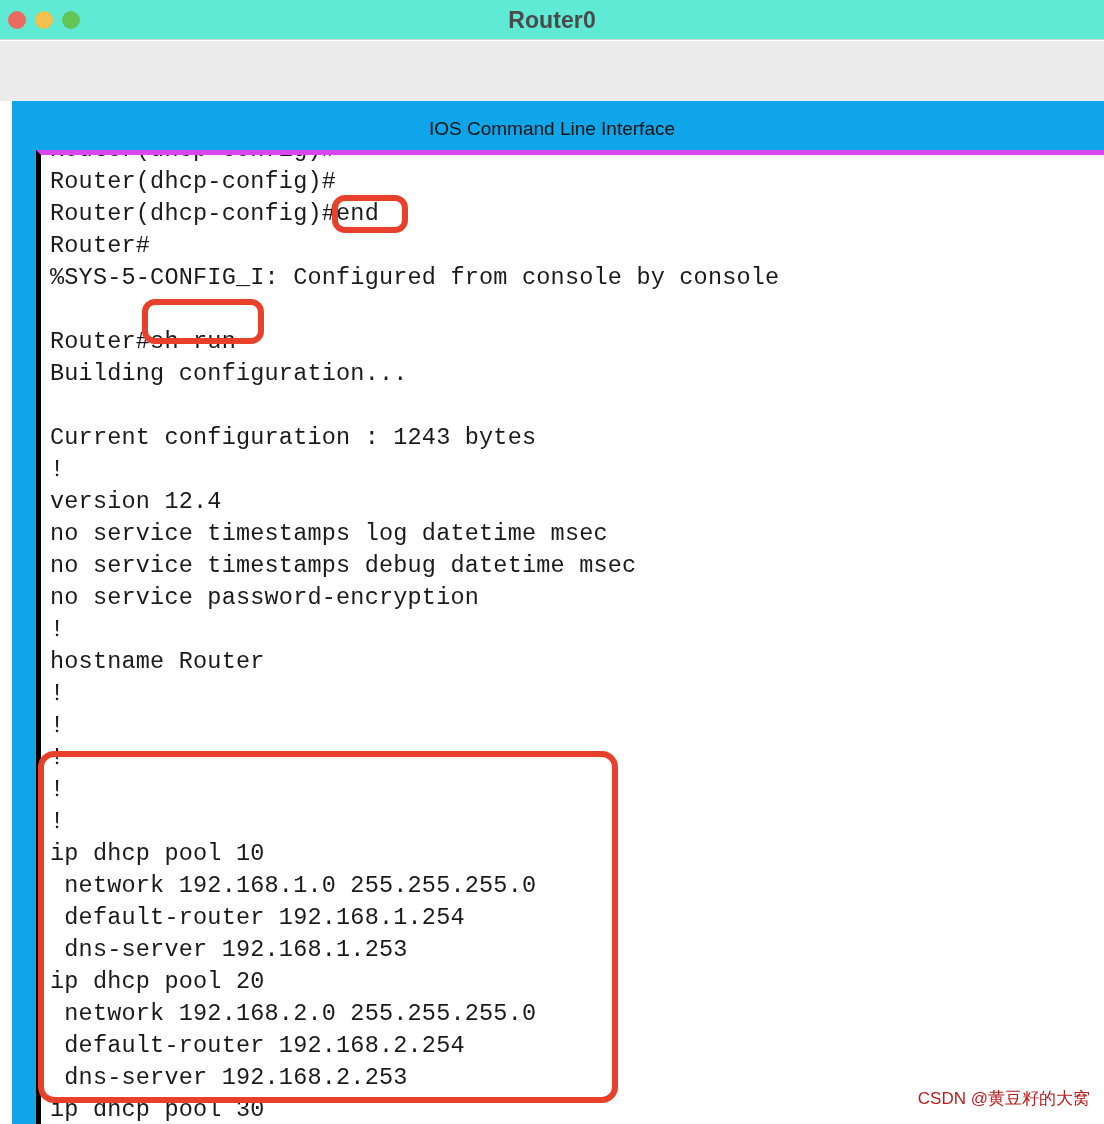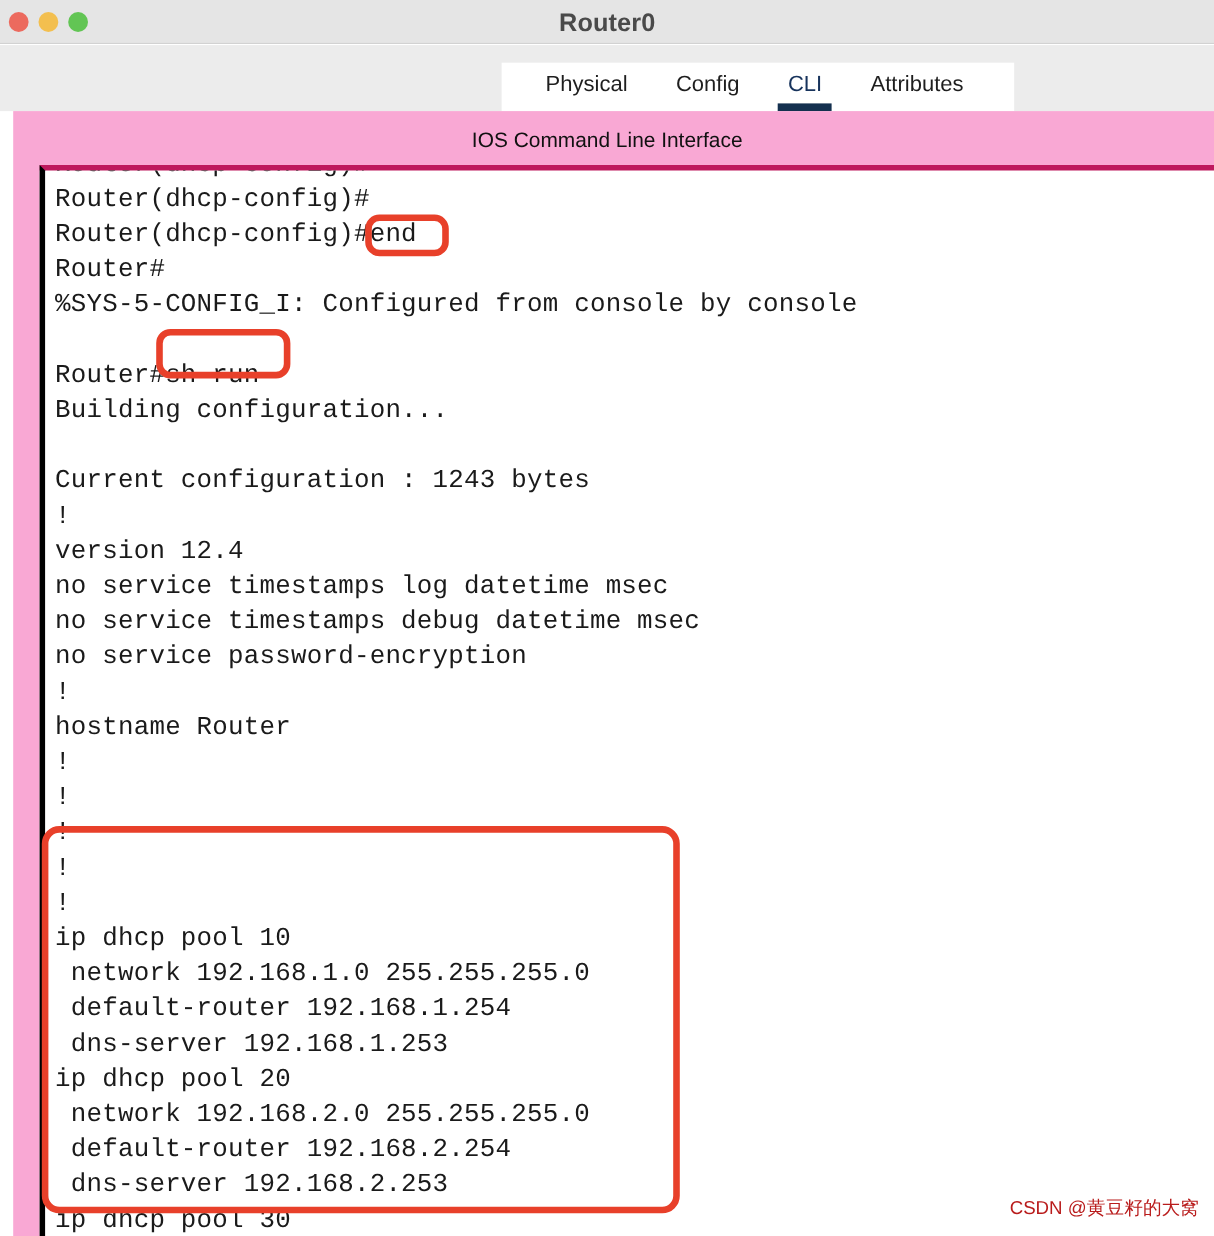--- a/index.html
+++ b/index.html
@@ -18,21 +18,21 @@
     height: 1124px;
     background: #ffffff;
   }
 
   
   .titlebar {
     position: absolute;
     left: 0; top: 0;
     width: 1104px;
     height: 40px;
-    background: #e5e5e5;
+    background: #5eead4;
     border-bottom: 1px solid #d2d2d2;
   }
   .traffic {
     position: absolute;
     left: 8px; top: 11px;
     display: flex;
     gap: 9px;
     align-items: center;
   }
   .dot {
@@ -97,41 +97,41 @@
     height: 7px;
     background: #14304f;
   }
 
   
   .panel {
     position: absolute;
     left: 12px; top: 101px;
     width: 1092px;
     height: 1023px;
-    background: #f9a8d4;
+    background: #0ea5e9;
   }
 
   .panel-heading {
     position: absolute;
     left: 0; top: 17px;
     width: 1080px;
     text-align: center;
     font-size: 19px;
     color: #111111;
   }
 
   
   .terminal {
     position: absolute;
     left: 24px;  
     top: 49px;   
     width: 1068px;
     height: 974px;
     background: #ffffff;
-    border-top: 5px solid #be185d;
+    border-top: 5px solid #d946ef;
     border-left: 5px solid #000000;
     overflow: hidden;
   }
 
   .term-lines {
     position: absolute;
     left: 9px;
     top: -21px;             
     font-family: "Liberation Mono", "DejaVu Sans Mono", monospace;
     font-size: 23.5px;
@@ -174,26 +174,20 @@
   <div class="titlebar">
     <div class="traffic">
       <span class="dot close"></span>
       <span class="dot min"></span>
       <span class="dot max"></span>
     </div>
     <div class="win-title">Router0</div>
   </div>
 
   <div class="tabstrip-bg"></div>
-  <div class="tabs">
-    <div class="tab">Physical</div>
-    <div class="tab">Config</div>
-    <div class="tab active">CLI</div>
-    <div class="tab">Attributes</div>
-  </div>
 
   <div class="panel">
     <div class="panel-heading">IOS Command Line Interface</div>
 
     <div class="terminal">
       <div class="term-lines" id="term-lines"><div>Router(dhcp-config)#</div><div>Router(dhcp-config)#</div><div>Router(dhcp-config)#end</div><div>Router#</div><div>%SYS-5-CONFIG_I: Configured from console by console</div><div class="blank">&nbsp;</div><div>Router#sh run</div><div>Building configuration...</div><div class="blank">&nbsp;</div><div>Current configuration : 1243 bytes</div><div>!</div><div>version 12.4</div><div>no service timestamps log datetime msec</div><div>no service timestamps debug datetime msec</div><div>no service password-encryption</div><div>!</div><div>hostname Router</div><div>!</div><div>!</div><div>!</div><div>!</div><div>!</div><div>ip dhcp pool 10</div><div> network 192.168.1.0 255.255.255.0</div><div> default-router 192.168.1.254</div><div> dns-server 192.168.1.253</div><div>ip dhcp pool 20</div><div> network 192.168.2.0 255.255.255.0</div><div> default-router 192.168.2.254</div><div> dns-server 192.168.2.253</div><div>ip dhcp pool 30</div></div>
     </div>
   </div>
 
   <div class="redbox" id="box-end"></div>

